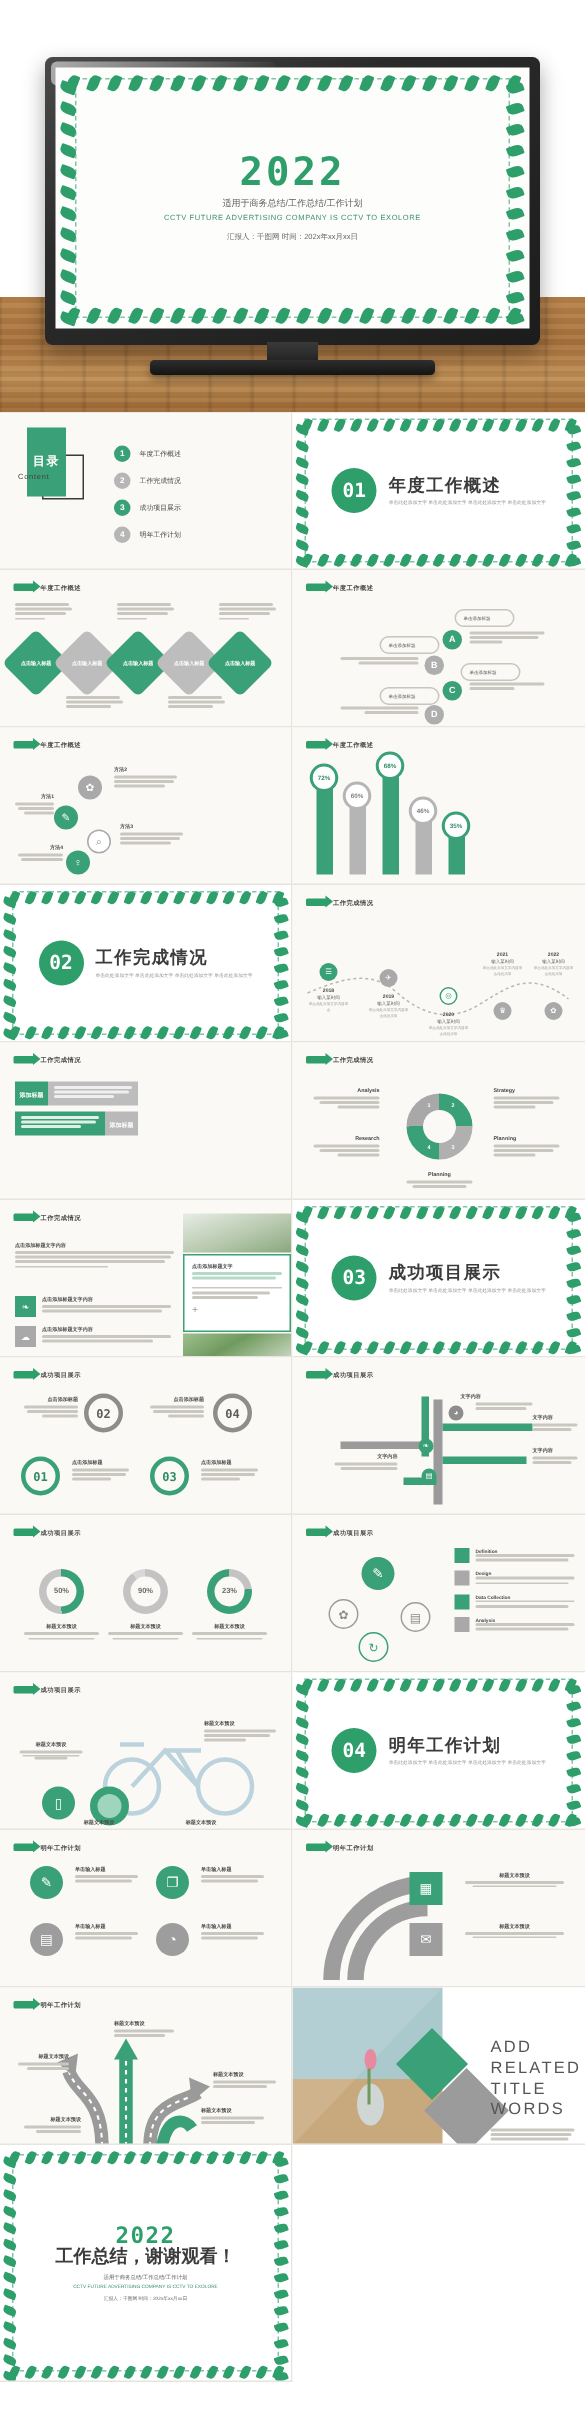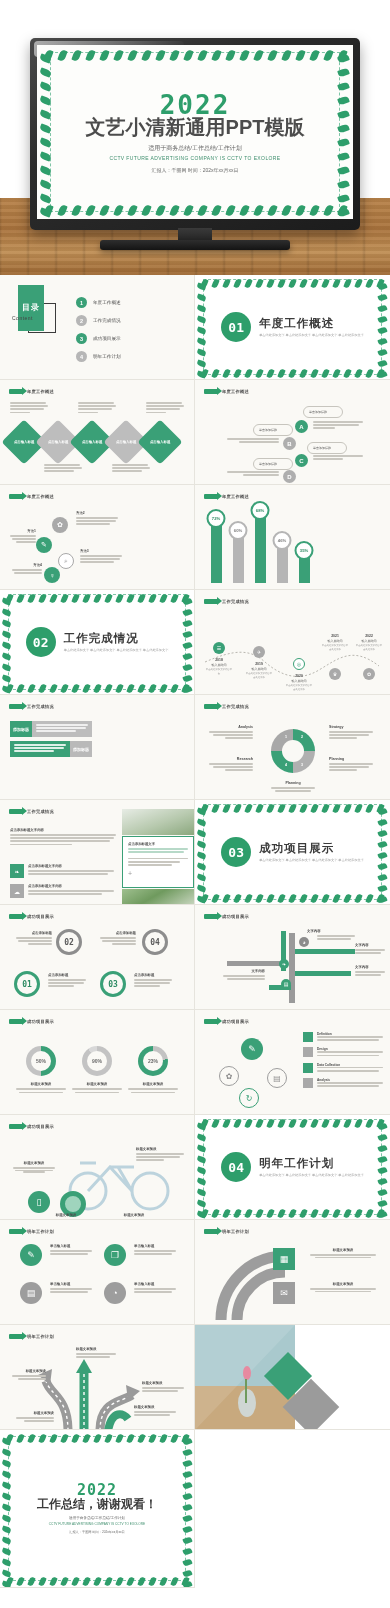--- a/index.html
+++ b/index.html
@@ -297,21 +297,20 @@
             <div class="leaf" style="left: 5px; top: 134px; transform: rotate(110deg) scale(1);"></div>
             <div class="leaf" style="left: 303px; top: 134px; transform: rotate(-110deg) scale(1);"></div>
             <div class="leaf" style="left: 5px; top: 148px; transform: rotate(110deg) scale(1);"></div>
             <div class="leaf" style="left: 303px; top: 148px; transform: rotate(-110deg) scale(1);"></div>
             <div class="leaf" style="left: 5px; top: 162px; transform: rotate(110deg) scale(1);"></div>
             <div class="leaf" style="left: 303px; top: 162px; transform: rotate(-110deg) scale(1);"></div>
           </div>
       </div>
       <div class="cover-wrap">
         <div class="cover-year">2022</div>
-        <div class="cover-title">文艺小清新通用PPT模版</div>
         <div class="cover-sub">适用于商务总结/工作总结/工作计划</div>
         <div class="cover-en">CCTV FUTURE ADVERTISING COMPANY IS CCTV TO EXOLORE</div>
         <div class="cover-meta">汇报人：千图网 时间：202x年xx月xx日</div>
       </div>
     </div>
   </div>
   <div class="tv-stand-neck"></div>
   <div class="tv-stand-base"></div>
 </div>
 
@@ -1250,20 +1249,30 @@
     <div class="slide white last" style="padding:0">
       <div class="photo room" style="left:0;top:0;width:100px;height:105px"></div>
       <svg style="position:absolute;left:0;top:0" width="100" height="105">
         <polygon points="0,0 100,0 0,105" fill="#ffffff" opacity="0.12"></polygon>
         <ellipse cx="52" cy="78" rx="9" ry="14" fill="#cfd6d3"></ellipse>
         <ellipse cx="52" cy="48" rx="4" ry="7" fill="#e78aa0"></ellipse>
         <rect x="50" y="54" width="2" height="24" fill="#6f9a5e"></rect>
       </svg>
       <div style="position:absolute;left:76px;top:34px;width:34px;height:34px;background:#3aa077;transform:rotate(45deg)"></div>
       <div style="position:absolute;left:96px;top:62px;width:40px;height:40px;background:#9b9b9b;transform:rotate(45deg)"></div>
+      <div style="position:absolute;left:132px;top:34px;width:58px">
+        <div class="art-title"><span>ADD RELATED</span></div>
+        <div class="art-title"><span>TITLE WORDS</span></div>
+        <div style="margin-top:5px">
+          <div class="ln" style="width:56px"></div>
+            <div class="ln" style="width:54px"></div>
+          <div class="ln" style="width:52px"></div>
+            <div class="ln" style="width:40px"></div>
+        </div>
+      </div>
     </div>
   </div>
 
   <div class="row">
     <div class="slide white" style="height:158px">
       <div class="leafframe sec-leaf">
           <div class="dash"></div>
           <div class="leafband" style="position: absolute; inset: 0px;">
             <div class="leaf" style="left: 6px; top: 3px; transform: rotate(20deg) scale(0.8);"></div>
             <div class="leaf" style="left: 6px; top: 146px; transform: rotate(200deg) scale(0.8);"></div>

